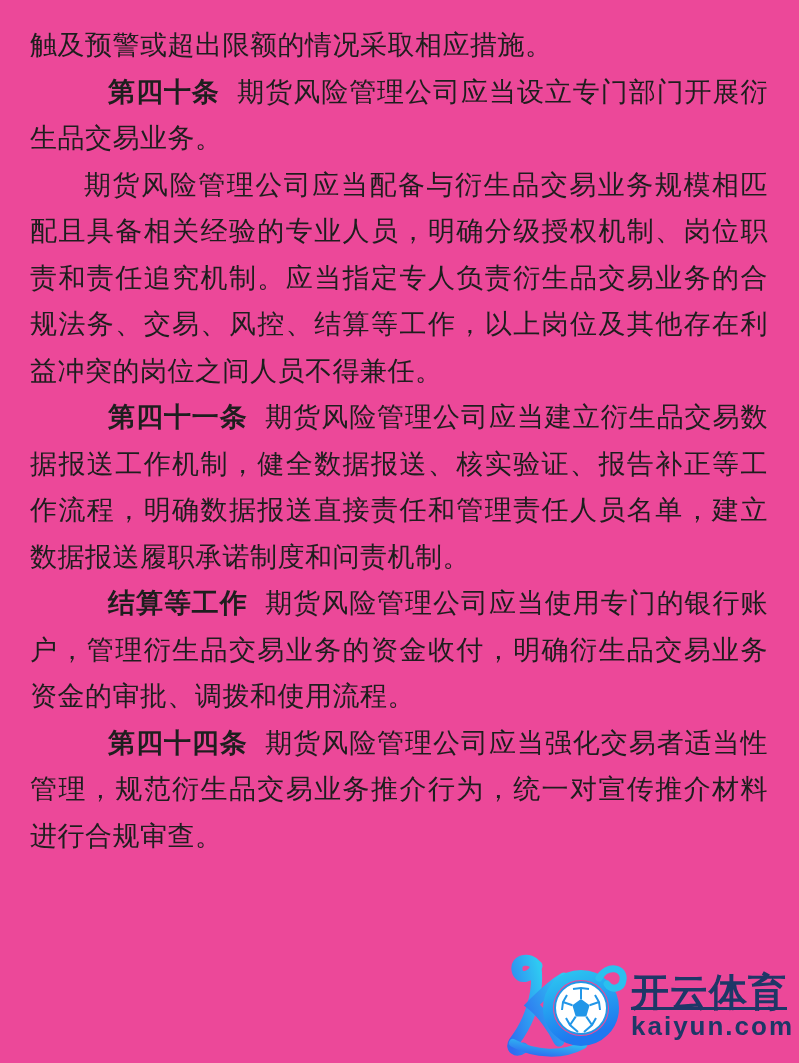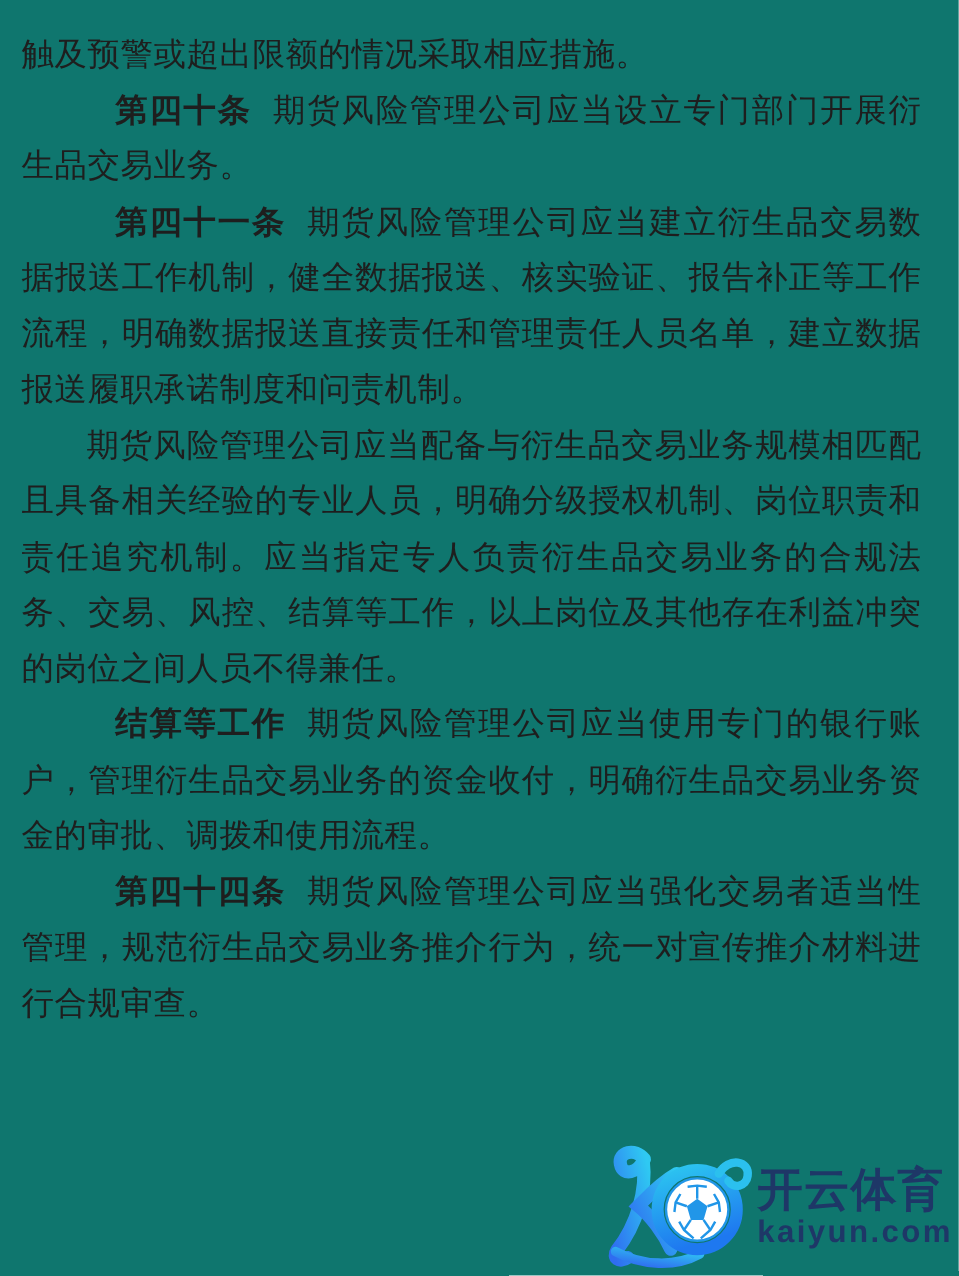--- a/index.html
+++ b/index.html
@@ -12,23 +12,23 @@
     height: 1063px;
     position: relative;
     overflow: hidden;
     font-family: "Liberation Serif", "DejaVu Serif", serif;
   }
   .page {
     position: absolute;
     left: 0; top: 0;
     width: 799px;
     height: 1063px;
-    padding: 22px 31px 0 18px;
+    padding: 22px 31px 0 30px;
     box-sizing: border-box;
-    background: #0f766e;
+    background: #ec4899;
   }
   .doc p {
     margin: 0;
     font-size: 27px;
     line-height: 46.5px;
     letter-spacing: 0.5px;
     color: #1e1e1e;
     text-align: justify;
     text-justify: inter-character;
     text-indent: 2em;
@@ -67,39 +67,40 @@
     margin-left: 2px;
     margin-top: 20px;
     font-family: "Liberation Sans", "DejaVu Sans", sans-serif;
   }
   .wm-cn {
     font-size: 38px;
     line-height: 40px;
     font-weight: 800;
     letter-spacing: 1px;
     white-space: nowrap;
+    text-decoration: underline;
   }
   .wm-url {
     font-size: 26px;
     line-height: 27px;
     font-weight: 800;
     letter-spacing: 2px;
     margin-top: 1px;
     white-space: nowrap;
   }
 </style>
 </head>
 <body>
 
 <div class="page">
   <div class="doc">
     <p class="continuation"><span>触及预警或超出限额的情况采取相应措施。</span></p>
     <p><b class="article-no">第四十条</b><span>期货风险管理公司应当设立专门部门开展衍生品交易业务。</span></p>
+    <p><span>期货风险管理公司应当配备与衍生品交易业务规模相匹配且具备相关经验的专业人员，明确分级授权机制、岗位职责和责任追究机制。应当指定专人负责衍生品交易业务的合规法务、交易、风控、结算等工作，以上岗位及其他存在利益冲突的岗位之间人员不得兼任。</span></p>
     <p><b class="article-no">第四十一条</b><span>期货风险管理公司应当建立衍生品交易数据报送工作机制，健全数据报送、核实验证、报告补正等工作流程，明确数据报送直接责任和管理责任人员名单，建立数据报送履职承诺制度和问责机制。</span></p>
-    <p><span>期货风险管理公司应当配备与衍生品交易业务规模相匹配且具备相关经验的专业人员，明确分级授权机制、岗位职责和责任追究机制。应当指定专人负责衍生品交易业务的合规法务、交易、风控、结算等工作，以上岗位及其他存在利益冲突的岗位之间人员不得兼任。</span></p>
     <p><b class="article-no">结算等工作</b><span>期货风险管理公司应当使用专门的银行账户，管理衍生品交易业务的资金收付，明确衍生品交易业务资金的审批、调拨和使用流程。</span></p>
     <p><b class="article-no">第四十四条</b><span>期货风险管理公司应当强化交易者适当性管理，规范衍生品交易业务推介行为，统一对宣传推介材料进行合规审查。</span></p>
   </div>
 </div>
 
 <div class="watermark">
   <svg class="wm-logo" width="128" height="106" viewBox="0 0 128 106" xmlns="http://www.w3.org/2000/svg">
     <defs>
       <linearGradient id="kgrad" x1="0" y1="1" x2="1" y2="0">
         <stop offset="0" stop-color="#2f6df0"></stop>

